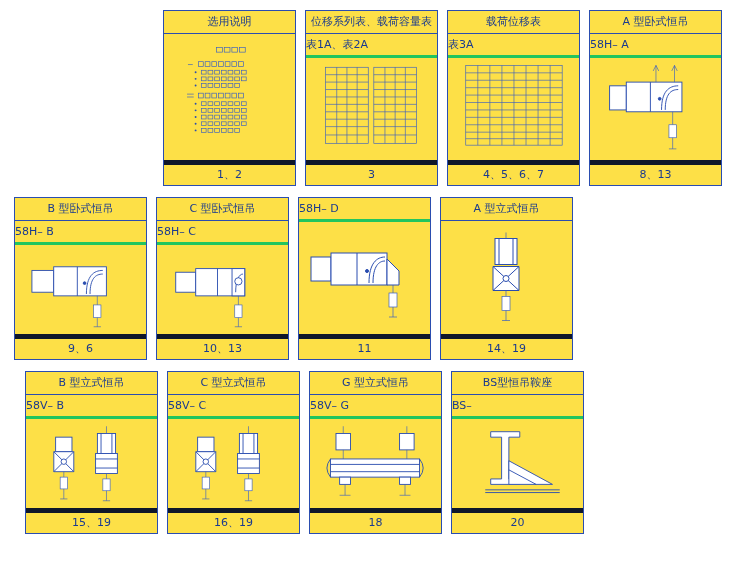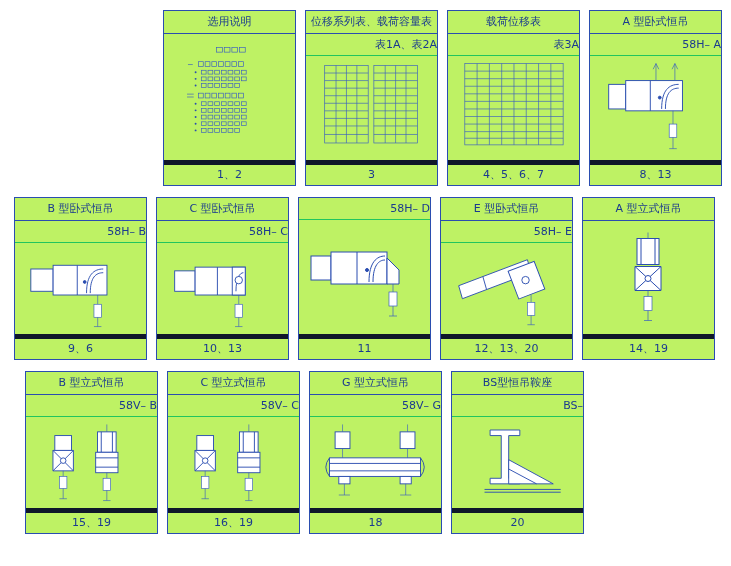--- a/index.html
+++ b/index.html
@@ -23,46 +23,46 @@
     display: flex;
     gap: 9px;
     padding: 0 6px;
   }
   .row1 { padding-top: 10px; padding-left: 163px; }
   .row2 { padding-top: 11px; padding-left: 14px; }
   .row3 { padding-top: 11px; padding-left: 25px; }
 
   .card {
     border: 1px solid #2a4db0;
-    background: #bef264;
+    background: #fde047;
     box-sizing: border-box;
     display: flex;
     flex-direction: column;
     width: 133px;
   }
   .row1 .card { height: 176px; }
   .row2 .card { height: 163px; }
   .row3 .card { height: 163px; }
 
   .card-title {
     text-align: center;
     font-size: 11px;
     line-height: 22px;
     height: 22px;
     border-bottom: 1px solid #2a4db0;
     white-space: nowrap;
     letter-spacing: 0px;
     overflow: hidden;
   }
   .card-sub {
-    text-align: right;
+    text-align: left;
     font-size: 11px;
     line-height: 21px;
     height: 21px;
-    border-bottom: 1px solid #22c55e;
+    border-bottom: 3px solid #22c55e;
     white-space: nowrap;
     overflow: hidden;
   }
   .card-body {
     flex: 1;
     position: relative;
     overflow: hidden;
   }
   .card-foot {
     text-align: center;
@@ -369,41 +369,20 @@
             <line x1="94" y1="56" x2="94" y2="64"></line>
             <rect x="90" y="64" width="8" height="14" class="fillw-thin"></rect>
             <line x1="94" y1="78" x2="94" y2="88"></line>
             <line x1="90" y1="88" x2="98" y2="88"></line>
           </g>
         </svg>
       </div>
       <div class="card-foot">11</div>
     </div>
 
-    <div class="card">
-      <div class="card-title">E 型卧式恒吊</div>
-      <div class="card-sub">58H– E</div>
-      <div class="card-body">
-        <svg class="fig" viewBox="0 0 131 98">
-          <g class="ln">
-            <path d="M14 46 L88 18 L92 32 L18 60 Z" class="fillw"></path>
-            <line x1="40" y1="36" x2="44" y2="50"></line>
-            <rect x="72" y="24" width="30" height="32" class="fillw" transform="rotate(-21 87 40)"></rect>
-            <circle cx="86" cy="40" r="4" class="fillw"></circle>
-          </g>
-          <g class="ln-thin">
-            <line x1="92" y1="56" x2="92" y2="64"></line>
-            <rect x="88" y="64" width="8" height="14" class="fillw-thin"></rect>
-            <line x1="92" y1="78" x2="92" y2="88"></line>
-            <line x1="88" y1="88" x2="96" y2="88"></line>
-          </g>
-        </svg>
-      </div>
-      <div class="card-foot">12、13、20</div>
-    </div>
 
     <div class="card">
       <div class="card-title">A 型立式恒吊</div>
       <div class="card-body">
         <svg class="fig" viewBox="0 0 131 98">
           <g class="ln">
             <rect x="54" y="10" width="22" height="26" class="fillw"></rect>
             <line x1="58" y1="10" x2="58" y2="36"></line>
             <line x1="72" y1="10" x2="72" y2="36"></line>
             <path d="M52 38 L78 38 L78 62 L52 62 Z" class="fillw"></path>

